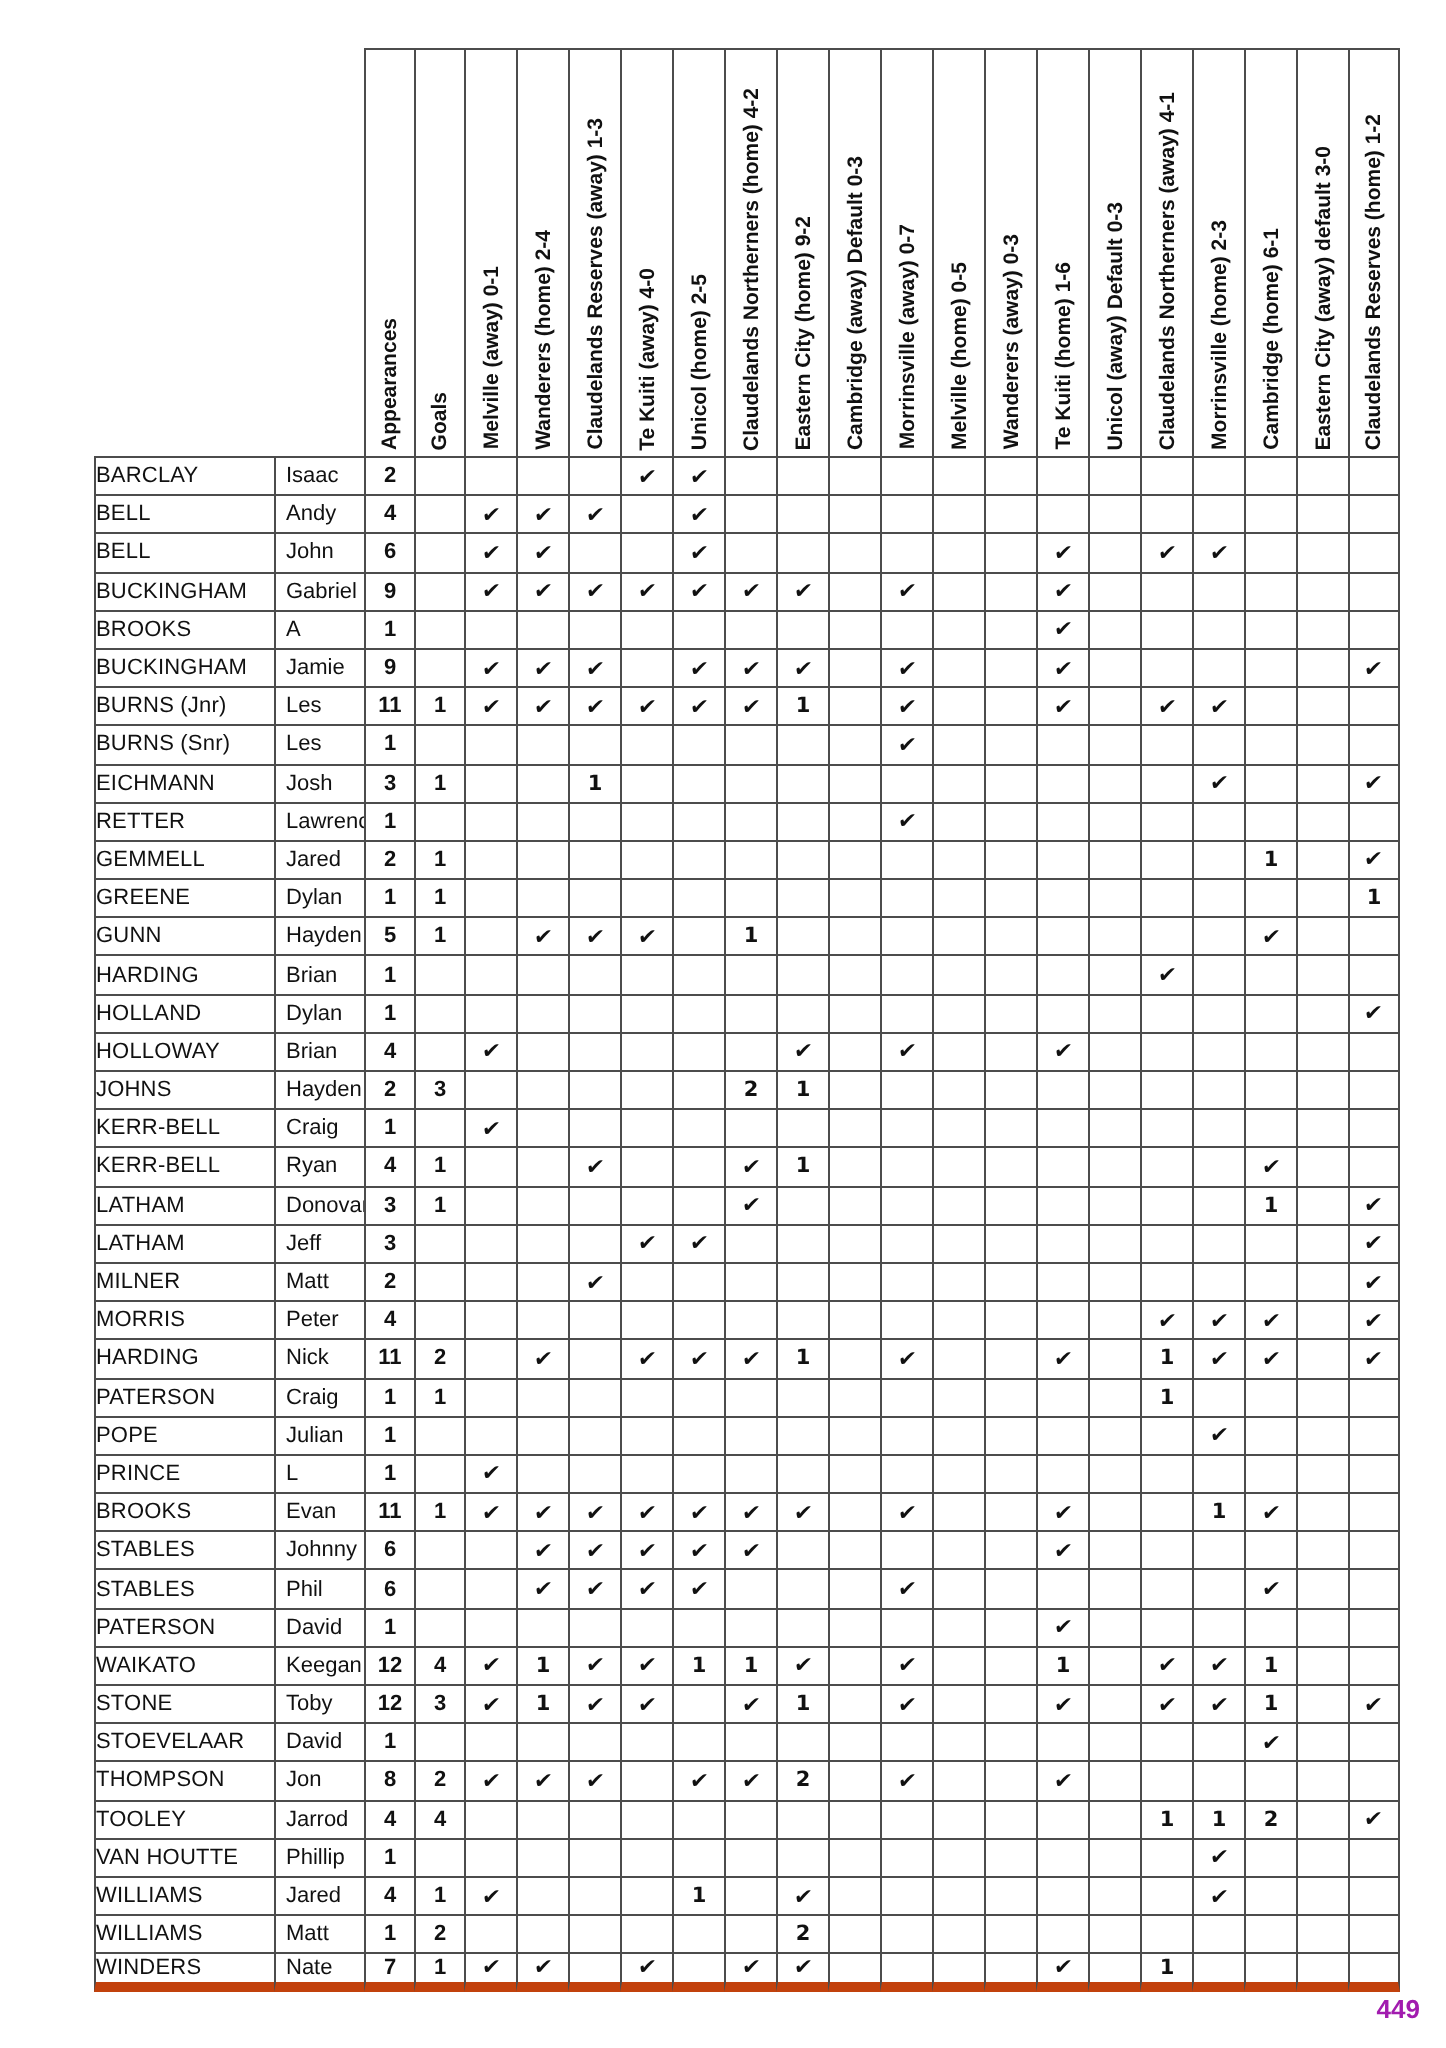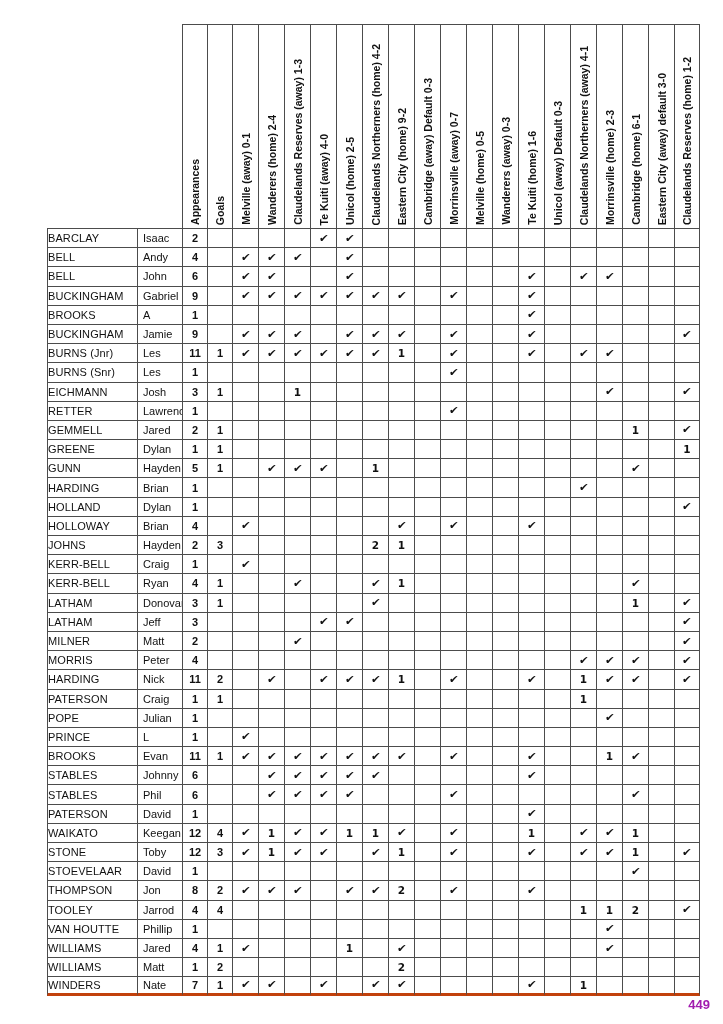--- a/index.html
+++ b/index.html
@@ -34,21 +34,21 @@
   .hc span {
     writing-mode: vertical-rl; transform: rotate(180deg);
     white-space:nowrap; font-weight:bold; font-size:10.5px;
     padding-top:3px; 
   }
   .bc {
     border-left:1px solid #4c4c4c; border-top:1px solid #4c4c4c;
     display:flex; align-items:center; font-size:11px; overflow:hidden;
   }
   .br { border-right:1px solid #4c4c4c; }
-  .bb { border-bottom:3px solid #c2410c; }
+  .bb { border-bottom:5px solid #c2410c; }
   .sur { font-weight:normal; padding-left:0; letter-spacing:0.1px; }
   .fn  { padding-left:5px;text-align:right; }
   .num { justify-content:center; font-weight:bold; }
   .mcell { justify-content:center; font-weight:bold; font-family:"DejaVu Sans","Liberation Sans",sans-serif; font-size:10.5px; }
   .mcell .chk { font-size:11px; transform:skewX(-6deg); }
   .page-number {
     position:absolute; top:997px; right:13px;
     font-size:13px; font-weight:bold; color:#a21caf;
   }
 </style>

